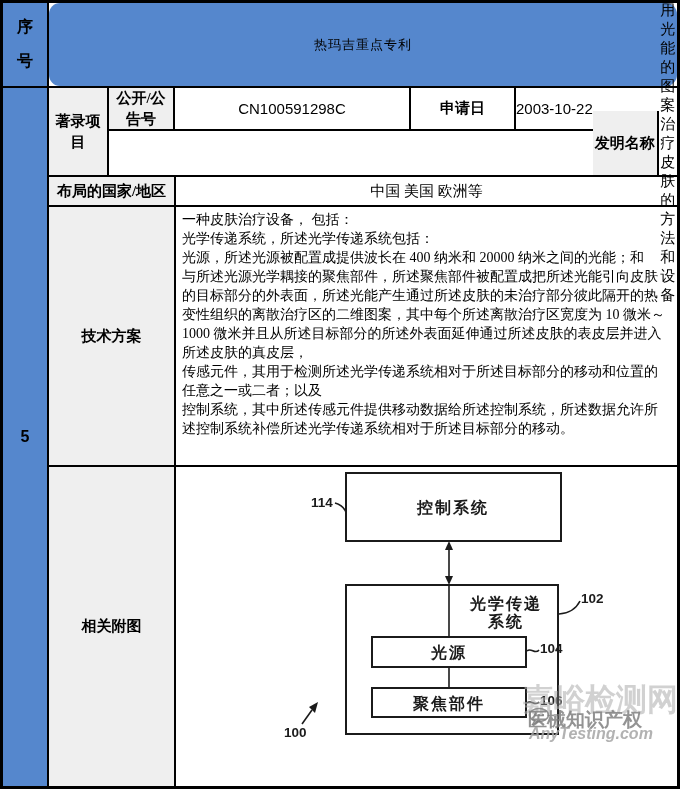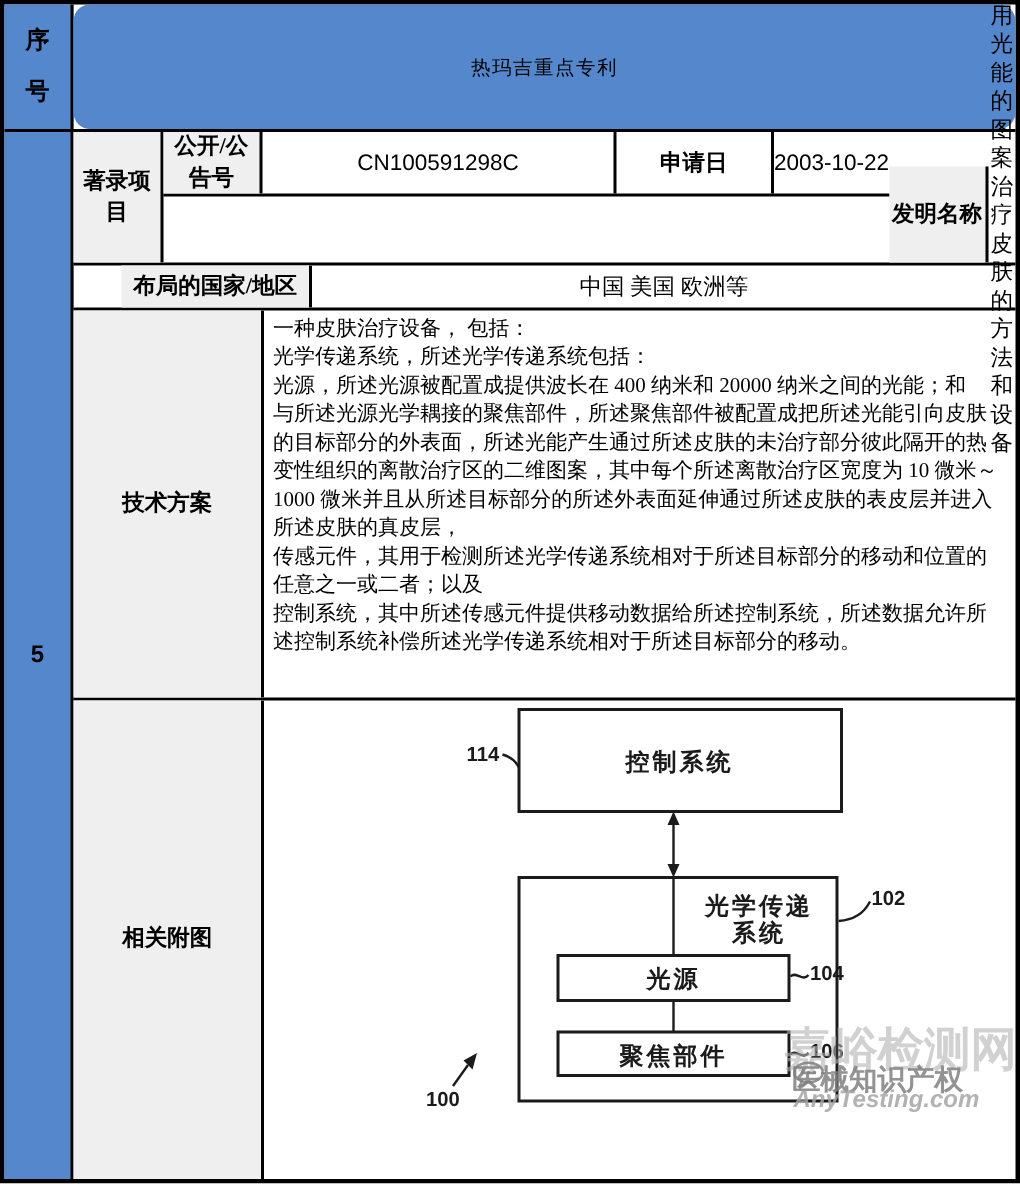--- a/index.html
+++ b/index.html
@@ -22,21 +22,21 @@
   .title-head { flex:1; font-size:13px; font-weight:normal; letter-spacing:1px;border-radius:11px; }
 
   
   .body-row { flex:1; display:flex; min-height:0; }
   .idx-col { width:46px; border-right:2px solid #000; flex:0 0 auto;
     font-size:16px; font-weight:bold; font-family:"Liberation Sans", sans-serif; }
   .content-col { flex:1; display:flex; flex-direction:column; min-width:0; }
 
   .row { display:flex; border-bottom:2px solid #000; flex:0 0 auto; min-width:0; }
   .r1 { height:89px; }
-  .r2 { height:30px;padding-left:32px; }
+  .r2 { height:30px; }
   .r3 { height:39px; }
   .r5 { flex:1; border-bottom:none; min-height:0; }
   .r4 { height:260px; }
 
   .label-cell { border-right:2px solid #000; flex:0 0 auto; font-size:15px; font-weight:bold;
     background:#efefef; display:flex; align-items:center; justify-content:center;
     text-align:center; padding:1px 2px; line-height:21px; }
   .lab-w { width:127px; }
   .lab-a { width:60px; }
   .lab-b { width:66px; }

